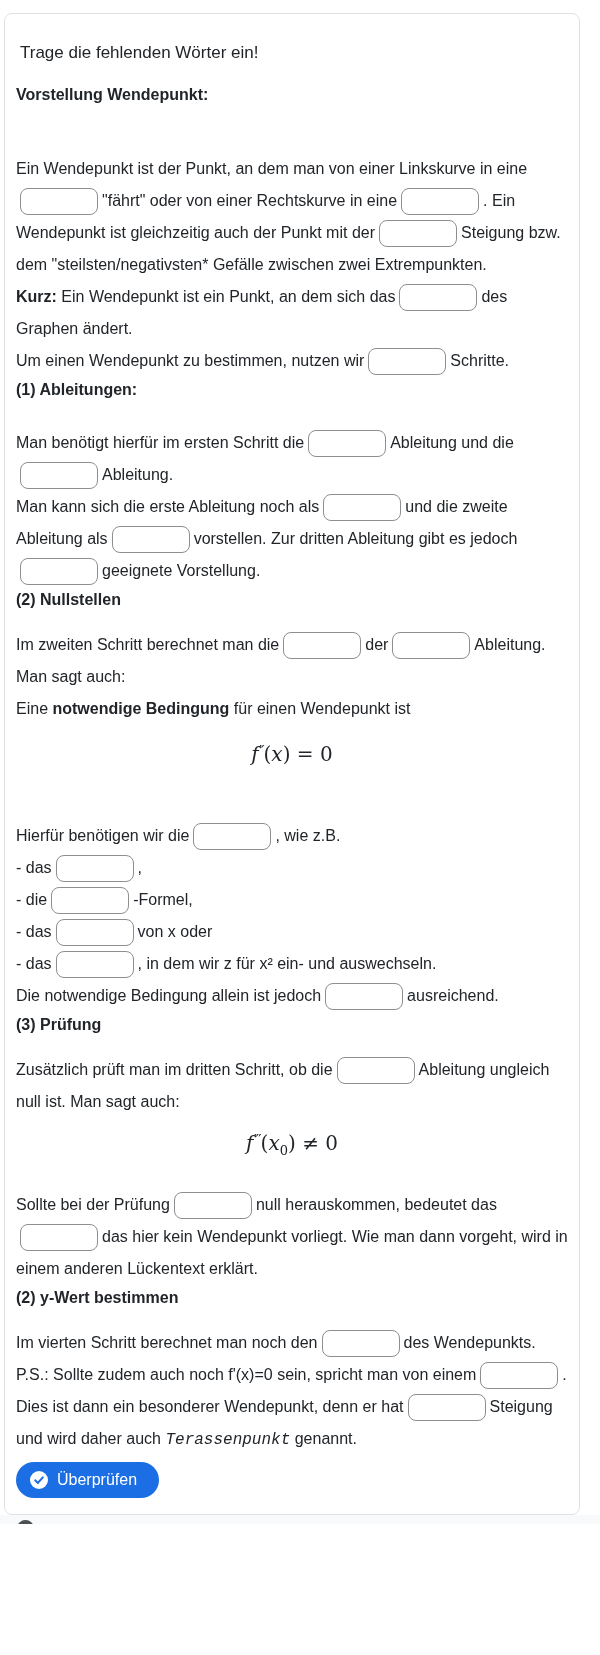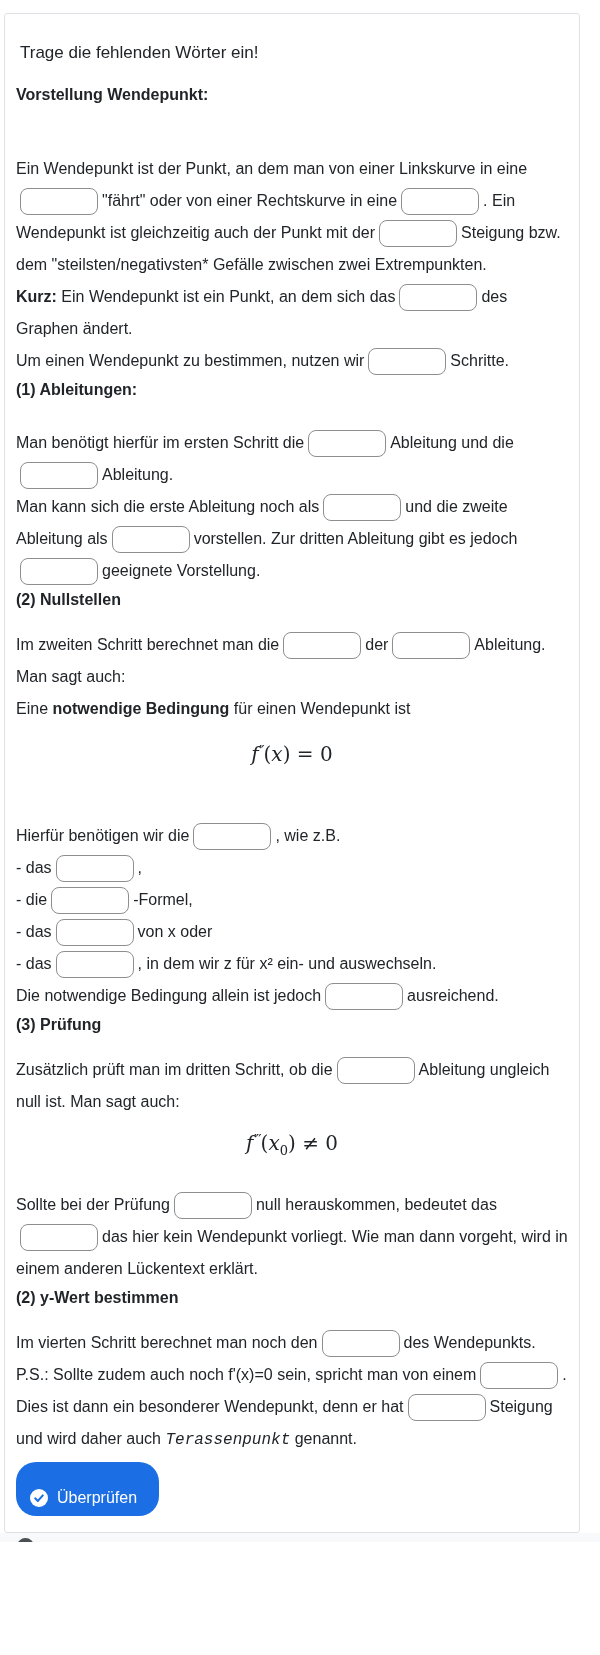--- a/index.html
+++ b/index.html
@@ -7,21 +7,21 @@
     margin: 0; padding: 0;
     width: 600px;
     background: #ffffff;
     font-family: "Liberation Sans", sans-serif;
     color: #212529;
   }
   .card {
     margin: 13px 20px 0 4px;
     background: #ffffff;
     border: 1px solid #dee2e6;
-    border-radius: 3px;
+    border-radius: 8px;
     padding: 26px 11px 14px 11px;
   }
   .title {
     font-size: 17px;
     line-height: 26px;
     margin: 0 0 16px 4px;
   }
   .h {
     font-size: 16px;
     font-weight: bold;
@@ -73,21 +73,21 @@
     display: inline-flex;
     align-items: center;
     gap: 9px;
     border: none;
     cursor: pointer;
     background: #1b6ee4;
     color: #ffffff;
     font-family: "Liberation Sans", sans-serif;
     font-size: 16px;
     border-radius: 20px;
-    padding: 27px 22px 9px 14px;
+    padding: 9px 22px 9px 14px;
     margin: 6px 0 2px 0;
   }
   .check-btn .icon { display: inline-flex; }
   .footer-strip {
     height: 9px;
     background: #f8f9fa;
     position: relative;
     overflow: hidden;
   }
   .peek-circle {

